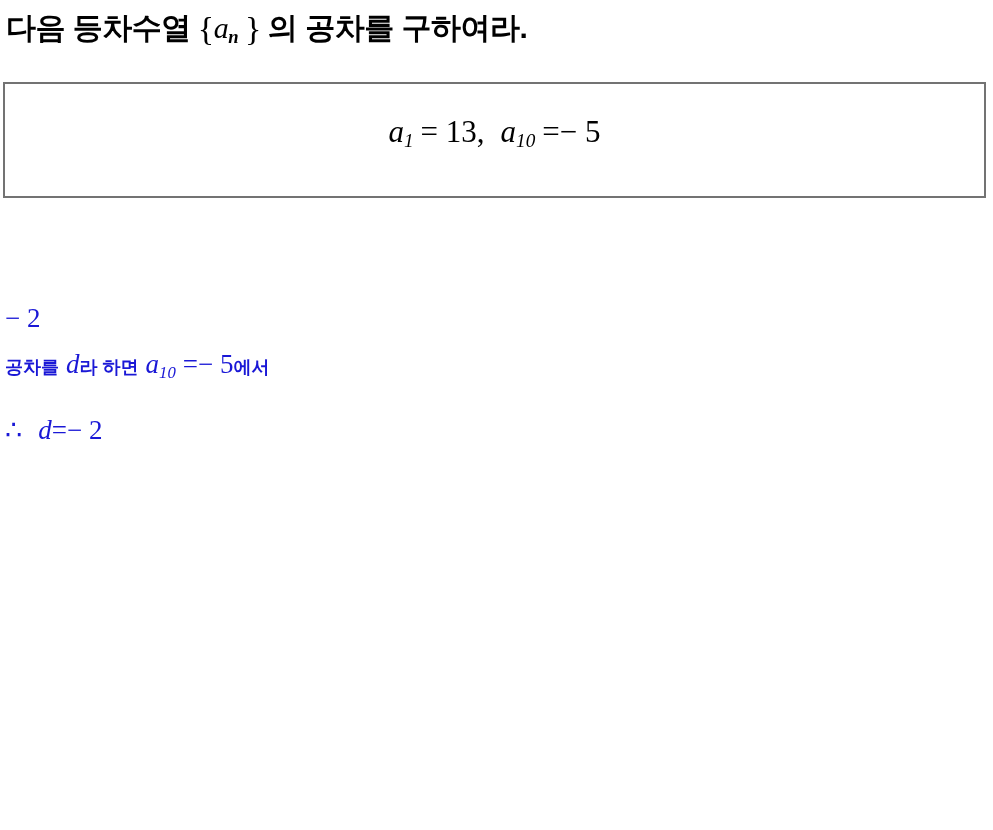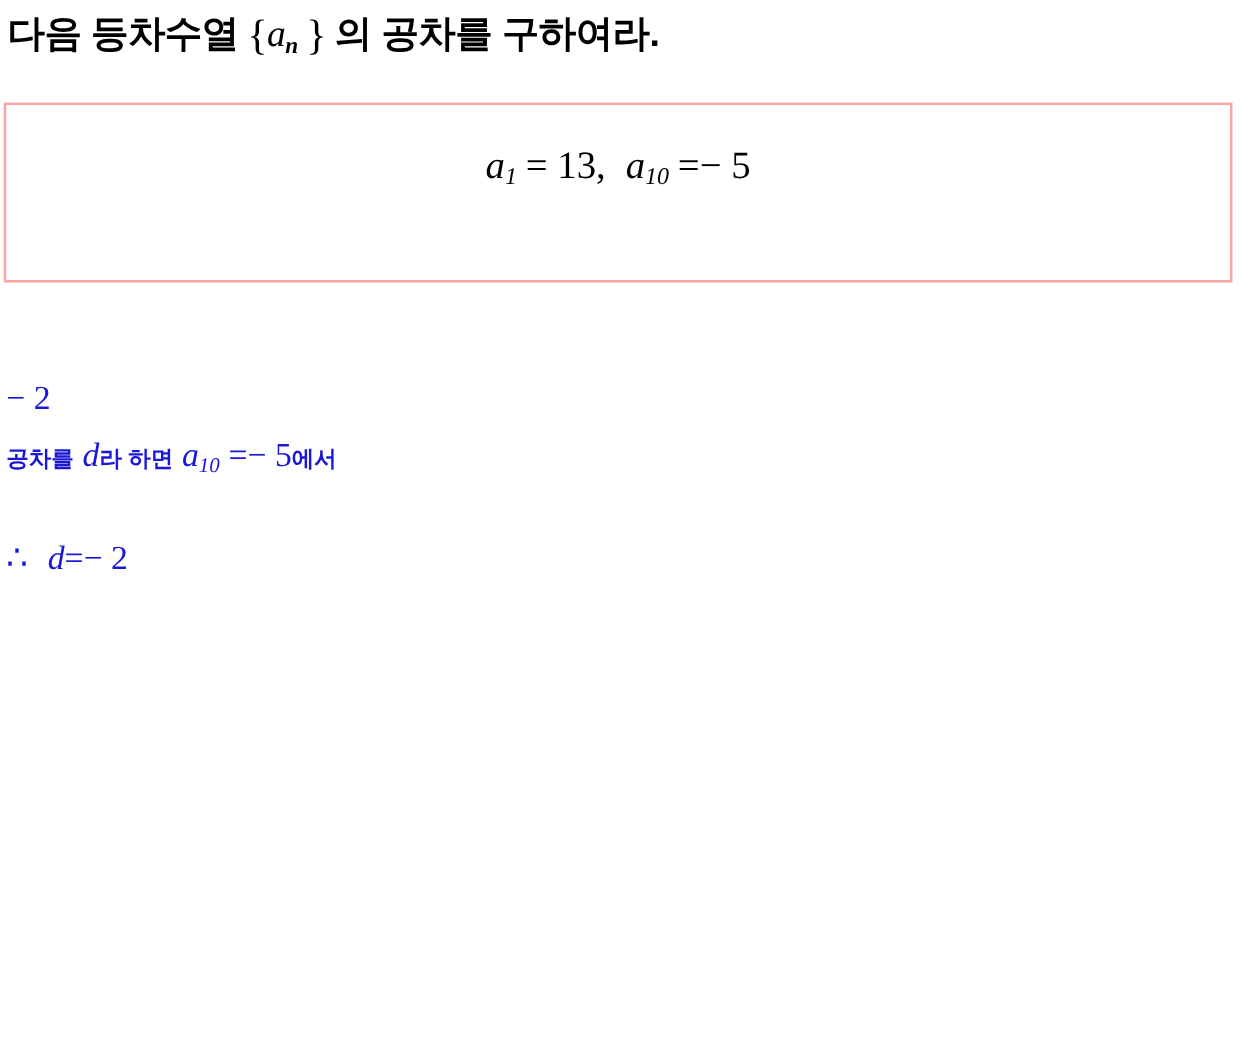--- a/index.html
+++ b/index.html
@@ -51,22 +51,22 @@
     font-style: italic;
     font-family: "Liberation Serif", serif;
   }
 
   
   .given-box {
     position: absolute;
     left: 3px;
     top: 82px;
     width: 983px;
-    height: 144px;
-    border: 2px solid #fca5a5;
+    height: 116px;
+    border: 2px solid #737373;
     box-sizing: border-box;
     background: #ffffff;
   }
   .given-box .given-inner {
     position: absolute;
     left: 0;
     right: 0;
     top: 30px;
     text-align: center;
     font-family: "Liberation Serif", serif;
@@ -93,21 +93,20 @@
     color: #1a18d6;
   }
   .sol-answer {
     height: 46px;
   }
   .sol-step {
     height: 66px;
   }
   .sol-step-last {
     height: 46px;
-    margin-top: 16px;
   }
   .kor {
     font-family: "Liberation Sans", sans-serif;
     font-weight: bold;
     font-size: 18px;
   }
   .mathvar {
     font-family: "Liberation Serif", serif;
     font-style: italic;
   }

